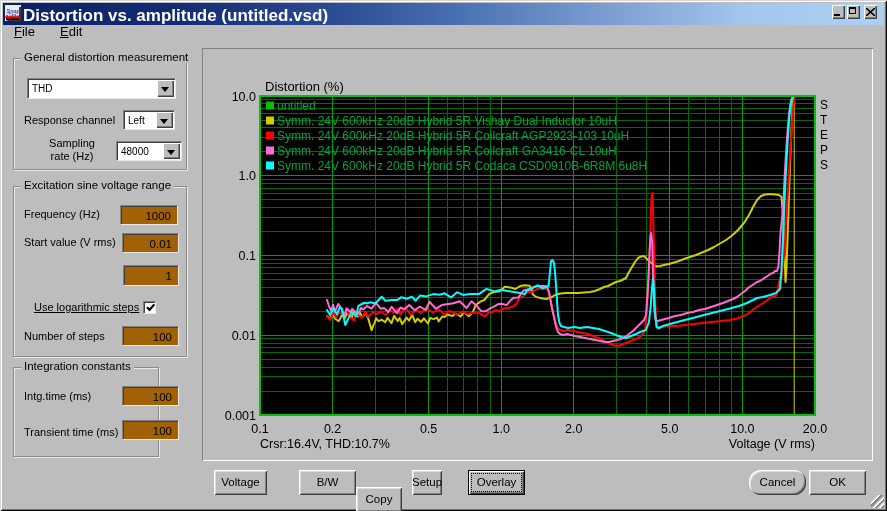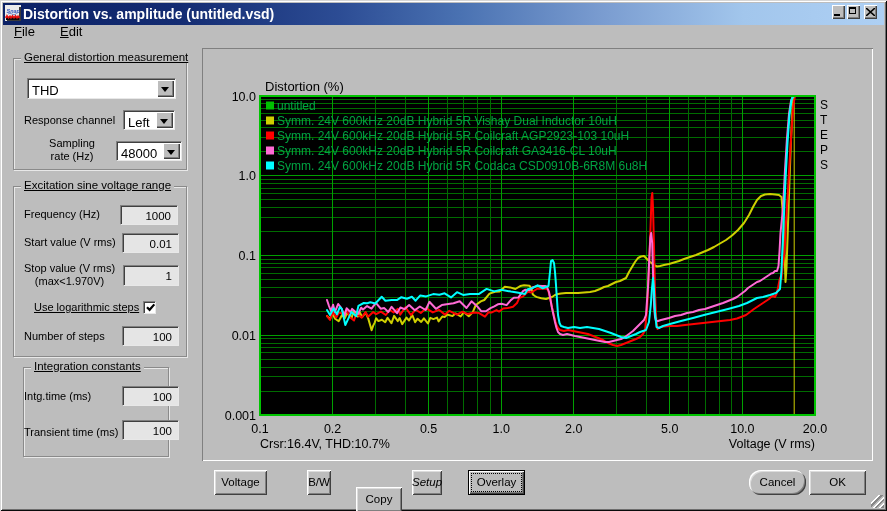--- a/index.html
+++ b/index.html
@@ -1,33 +1,33 @@
 <!DOCTYPE html>
 <html><head><meta charset="utf-8"><style>
 *{margin:0;padding:0;box-sizing:border-box;}
 html,body{width:887px;height:511px;overflow:hidden;}
 body{font-family:"Liberation Sans",sans-serif;font-size:12px;background:#bdbdbd;position:relative;}
 .win{position:absolute;left:0;top:0;width:887px;height:511px;background:#bdbdbd;
  box-shadow:inset 1px 1px 0 #d6d6d6, inset -1px -1px 0 #0a0a0a, inset 2px 2px 0 #ffffff, inset -2px -2px 0 #6e6e6e;}
 .title{position:absolute;left:3px;top:3px;right:3px;height:22px;
  background:linear-gradient(90deg,#0b2166 0%,#142c72 20%,#2c4c94 38%,#4a72b2 52%,#7a9cd0 68%,#a2c6ec 84%,#aed0f4 100%);}
-.title .txt{position:absolute;left:20px;top:3px;color:#fff;font-weight:bold;font-size:14px;}
+.title .txt{position:absolute;left:20px;top:3px;color:#fff;font-weight:bold;font-size:17px;}
 .ticon{position:absolute;left:2px;top:2px;width:17px;height:17px;}
 .tbtn{position:absolute;top:3px;width:13px;height:14px;background:#bdbdbd;
  box-shadow:inset 1px 1px 0 #ffffff, inset -1px -1px 0 #404040, inset -2px -2px 0 #808080;}
 .menu{position:absolute;left:3px;top:25px;height:19px;color:#000;font-size:13px;}
 .menu span{position:absolute;top:-1px;}
 .group{position:absolute;border:1px solid #8a8a8a;box-shadow:inset 1px 1px 0 #e8e8e8,1px 1px 0 #e8e8e8;}
-.group .lbl{position:absolute;top:-8px;left:7px;background:#bdbdbd;padding:0 3px;font-size:11.5px;white-space:nowrap;text-decoration:underline;}
-.inp{position:absolute;background:#e5e5e5;border:1px solid;border-color:#808080 #e8e8e8 #e8e8e8 #808080;
+.group .lbl{position:absolute;top:-8px;left:7px;background:#bdbdbd;padding:0 3px;font-size:11.5px;white-space:nowrap;}
+.inp{position:absolute;background:#a16207;border:1px solid;border-color:#808080 #e8e8e8 #e8e8e8 #808080;
  box-shadow:inset 1px 1px 0 #404040;}
 .inp .v{position:absolute;right:6px;top:3.5px;font-size:11.5px;}
 .combo{position:absolute;background:#fff;border:1px solid;border-color:#808080 #e8e8e8 #e8e8e8 #808080;
  box-shadow:inset 1px 1px 0 #404040;}
-.combo .t{position:absolute;left:4px;top:3.5px;font-size:13px;}
+.combo .t{position:absolute;left:4px;top:3.5px;font-size:10px;}
 .cbtn{position:absolute;right:1px;top:1px;bottom:1px;width:17px;background:#bdbdbd;
  box-shadow:inset 1px 1px 0 #ffffff, inset -1px -1px 0 #404040, inset -2px -2px 0 #808080;}
 .cbtn:after{content:"";position:absolute;left:4px;top:7px;border:4px solid transparent;border-top:5px solid #000;}
 .lab{position:absolute;font-size:11px;color:#000;white-space:nowrap;line-height:13px;}
 .btn{position:absolute;height:25px;background:#bdbdbd;text-align:center;font-size:11.5px;line-height:24px;
  box-shadow:inset 1px 1px 0 #ffffff, inset -1px -1px 0 #404040, inset 2px 2px 0 #dcdcdc, inset -2px -2px 0 #808080;}
 .btnf{box-shadow:inset 0 0 0 1px #000, inset 2px 2px 0 #ffffff, inset -2px -2px 0 #404040, inset -3px -3px 0 #808080;}
 .btnf .foc{position:absolute;left:4px;top:4px;right:4px;bottom:4px;outline:1px dotted #000;}
 .chart{position:absolute;left:202px;top:48px;width:671px;height:413px;background:#bdbdbd;
  box-shadow:inset 1px 1px 0 #808080, inset -1px -1px 0 #ffffff;}
@@ -86,36 +86,35 @@
       <div class="lbl">Excitation sine voltage range</div>
     </div>
  <div class="lab" style="left:24px;top:208px;">Frequency (Hz)</div>
  <div class="inp" style="left:120px;top:205px;width:58px;height:20px;">
       <div class="v">1000</div>
     </div>
  <div class="lab" style="left:24px;top:236px;">Start value (V rms)</div>
  <div class="inp" style="left:122px;top:233px;width:57px;height:20px;">
       <div class="v">0.01</div>
     </div>
- <div class="lab" style="left:24px;top:262px;">Stop value (V rms)<br><span style="display:inline-block;width:100%;text-align:center;">(max&lt;1.970V)</span></div>
  <div class="inp" style="left:123px;top:265px;width:56px;height:21px;">
       <div class="v">1</div>
     </div>
  <div class="lab" style="left:34px;top:301px;text-decoration:underline;">Use logarithmic steps</div>
  <div class="cb" style="left:143px;top:301px;">
       <svg width="11" height="11" style="position:absolute;left:1px;top:0px;" viewBox="0 0 11 11">
         <path d="M2 5.2 L4.6 7.8 L9.3 2.4" stroke="#000" stroke-width="2.2" fill="none"></path>
       </svg>
     </div>
  <div class="lab" style="left:24px;top:330px;">Number of steps</div>
  <div class="inp" style="left:122px;top:326px;width:57px;height:20px;">
       <div class="v">100</div>
     </div>
 
- <div class="group" style="left:23px;top:367px;width:146px;height:90px;">
+ <div class="group" style="left:13px;top:367px;width:146px;height:90px;">
       <div class="lbl">Integration constants</div>
     </div>
  <div class="lab" style="left:24px;top:390px;">Intg.time (ms)</div>
  <div class="inp" style="left:122px;top:386px;width:57px;height:20px;">
       <div class="v">100</div>
     </div>
  <div class="lab" style="left:24px;top:426px;">Transient time (ms)</div>
  <div class="inp" style="left:122px;top:420px;width:57px;height:20px;">
       <div class="v">100</div>
     </div>
@@ -212,19 +211,19 @@
 <text x="613" y="400" fill="#000" font-size="12.5" text-anchor="end">Voltage (V rms)</text>
 <text x="58" y="400" fill="#000" font-size="12.5">Crsr:16.4V, THD:10.7%</text>
 <text x="618" y="61" fill="#000" font-size="12">S</text>
 <text x="618" y="76" fill="#000" font-size="12">T</text>
 <text x="618" y="91" fill="#000" font-size="12">E</text>
 <text x="618" y="106" fill="#000" font-size="12">P</text>
 <text x="618" y="121" fill="#000" font-size="12">S</text>
 </svg></div>
 
  <div class="btn" style="left:214px;top:470px;width:53px;">Voltage</div>
- <div class="btn" style="left:307px;top:470px;width:24px;">B/W</div>
+ <div class="btn" style="left:299px;top:470px;width:57px;">B/W</div>
  <div class="btn" style="left:356px;top:470px;width:46px;margin-top:17px;">Copy</div>
- <div class="btn" style="left:412px;top:470px;width:30px;font-style:italic;">Setup</div>
+ <div class="btn" style="left:412px;top:470px;width:30px;">Setup</div>
  <div class="btn btnf" style="left:468px;top:470px;width:57px;">Overlay<div class="foc"></div></div>
  <div class="btn" style="left:749px;top:470px;width:57px;border-radius:12px;">Cancel</div>
  <div class="btn" style="left:809px;top:470px;width:57px;">OK</div>
  <div class="grip"></div>
 </div>
 </body></html>

